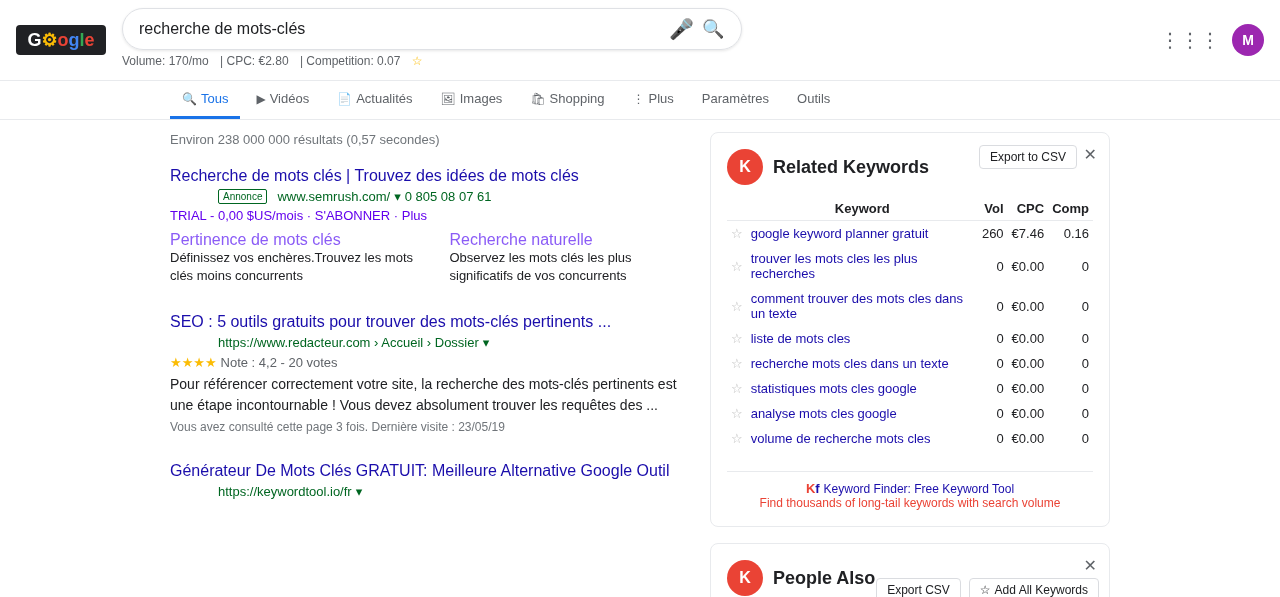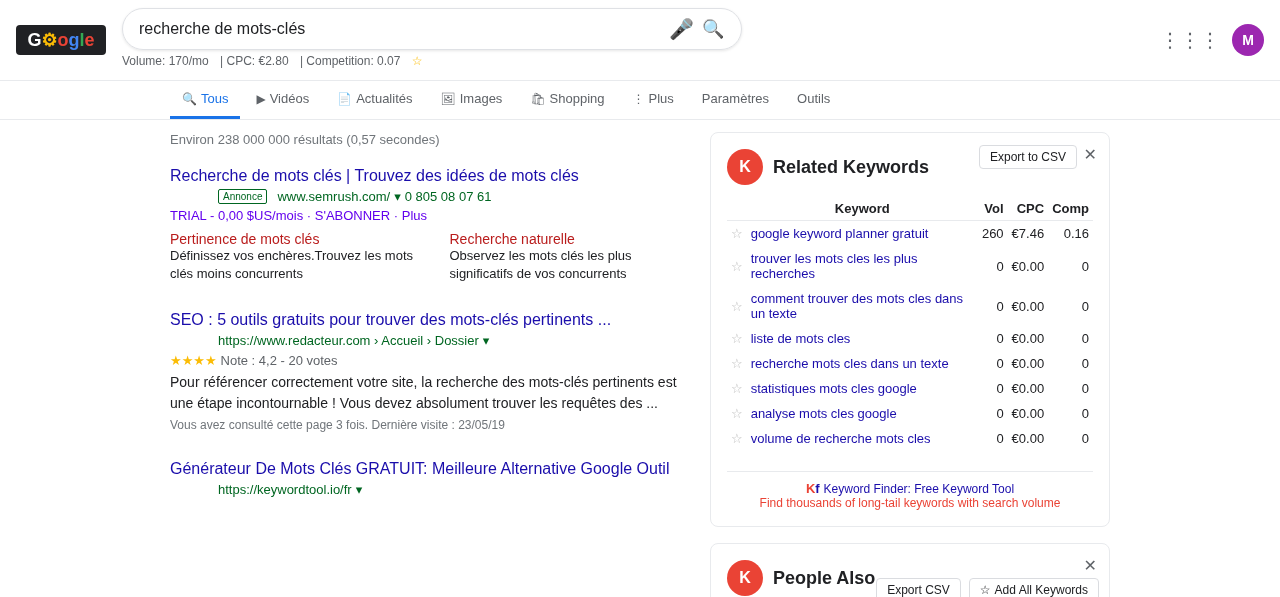--- a/index.html
+++ b/index.html
@@ -125,21 +125,21 @@
       margin-right: 6px;
     }
     .subs-row { font-size: 13px; color: #6200ee; margin-top: 4px; }
     .stars { color: #fbbc05; font-size: 13px; }
     .rating-text { font-size: 13px; color: #5f6368; }
     .visited { font-size: 12px; color: #70757a; margin-top: 4px; }
 
     
     .sub-links { display: flex; gap: 32px; margin-top: 8px; margin-bottom: 4px; }
     .sub-link-item {}
-    .sub-link-title { color: #b91c1c; font-size: 14px; cursor: pointer; }
+    .sub-link-title { color: #8b5cf6; font-size: 16px; cursor: pointer; }
     .sub-link-desc { font-size: 13px; color: #202124; line-height: 1.4; }
 
     
     .sidebar-widget {
       border: 1px solid #e8eaed;
       border-radius: 8px;
       padding: 16px;
       margin-bottom: 16px;
       position: relative;
     }

